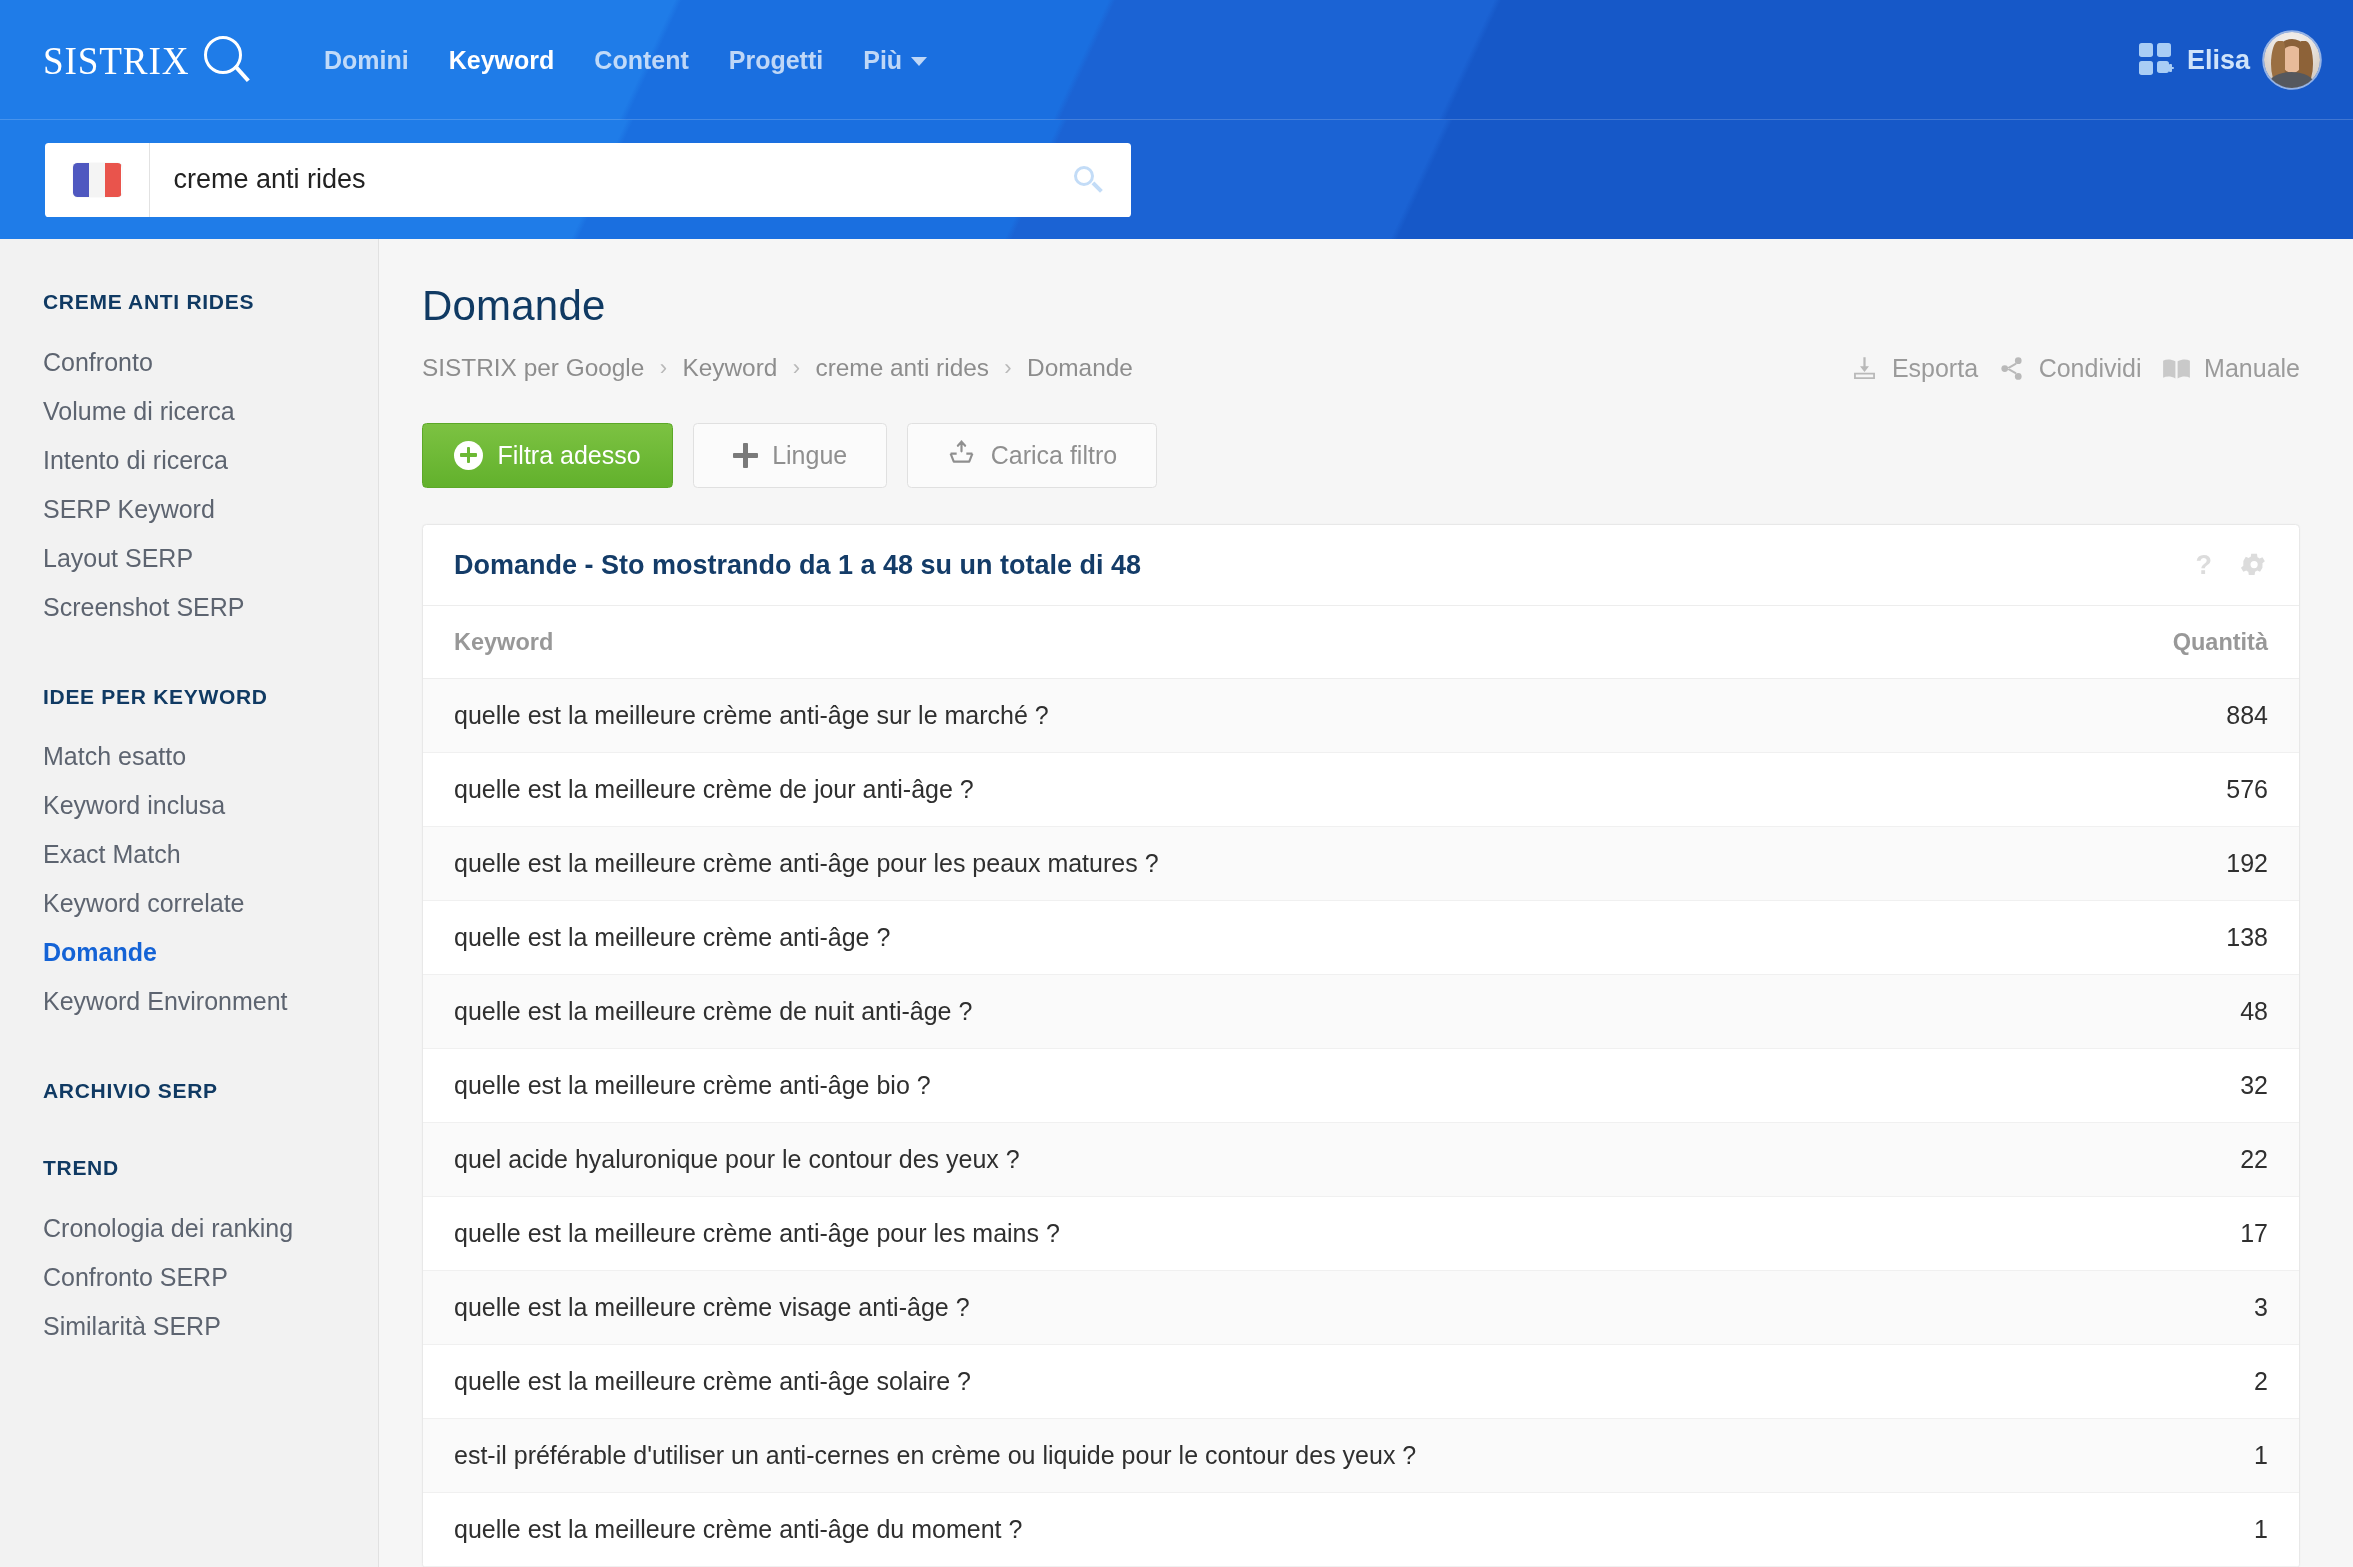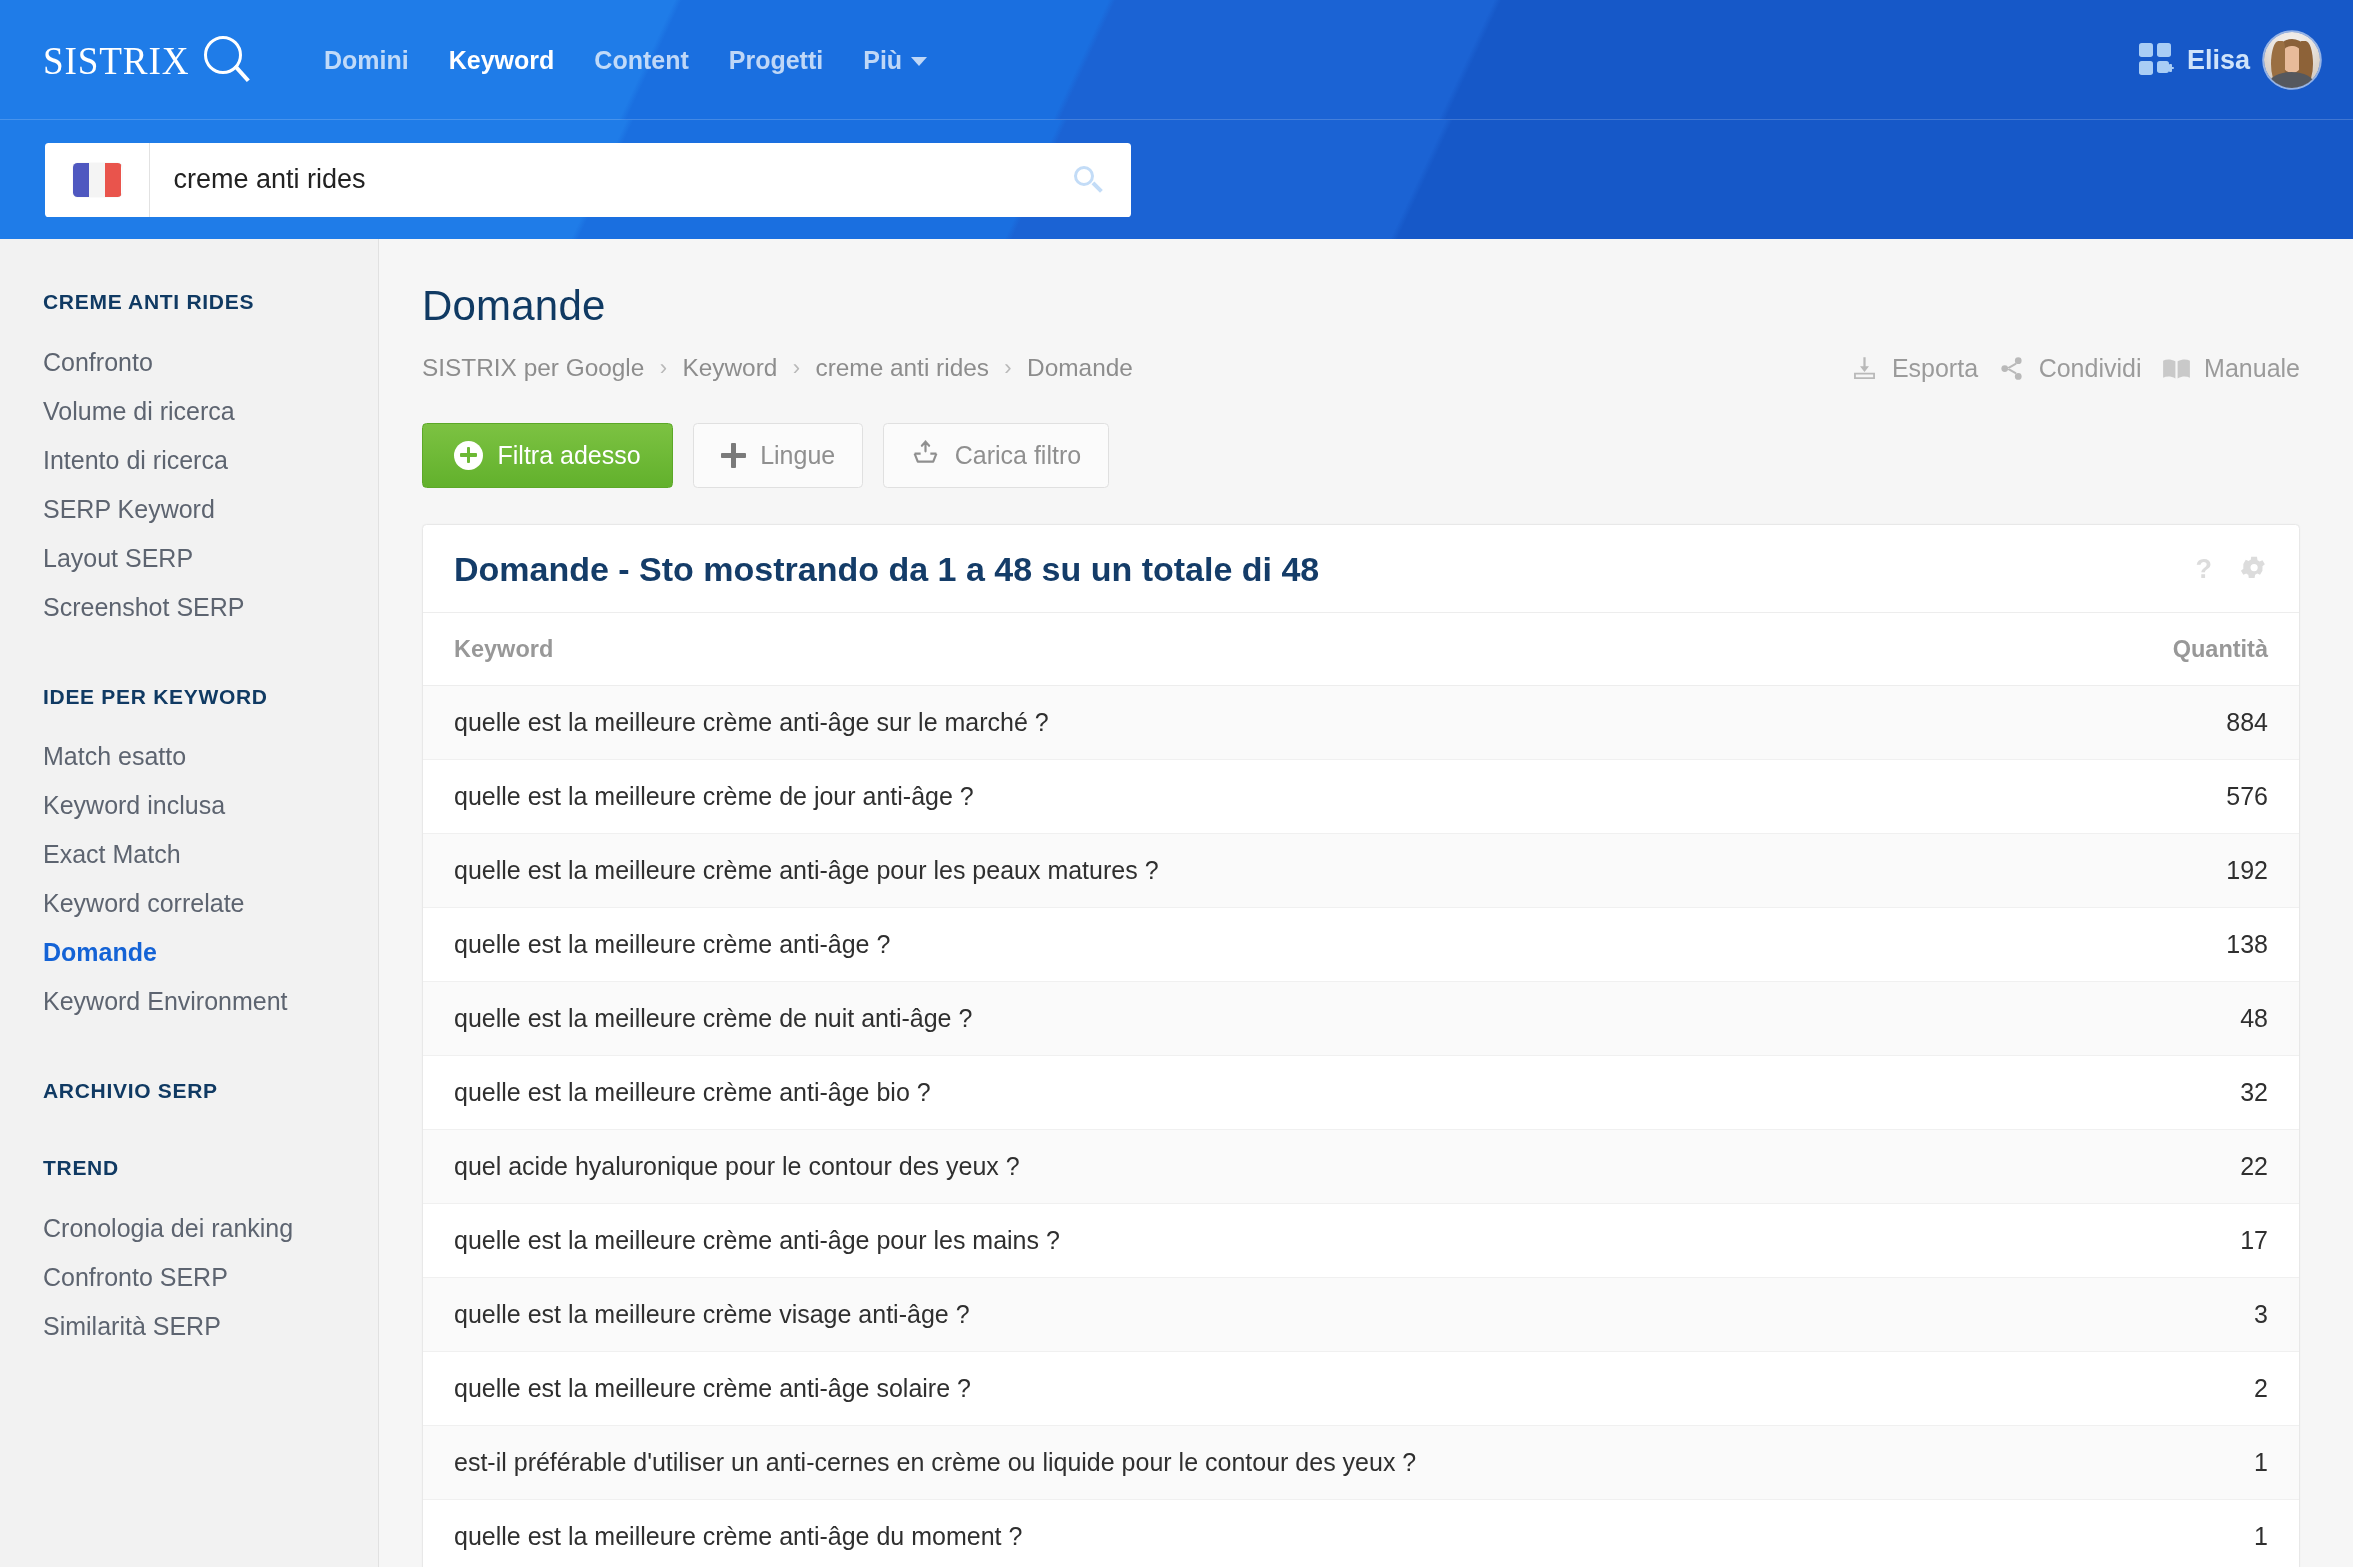--- a/index.html
+++ b/index.html
@@ -214,21 +214,21 @@
   .acts { margin-left: auto; display: flex; align-items: center; gap: 20px; }
   .act {
     display: flex; align-items: center; gap: 13.6px;
     font-size: 25px; color: #9b9b9b; cursor: pointer; white-space: nowrap;
   }
   .act svg { display: block; }
 
   .filterrow { display: flex; align-items: center; gap: 20px; margin-top: 40px; }
   .btn {
     height: 65px; display: flex; align-items: center; gap: 14.5px;
-    padding: 0 27px; border-radius: 4.5px; font-size: 25px; cursor: pointer;
+    padding: 0 39px; border-radius: 4.5px; font-size: 25px; cursor: pointer;
     white-space: nowrap;
   }
   .btn-green {
     background: linear-gradient(#7cc242, #62b12c);
     color: #fff; border: 0.9px solid #5ca828; padding: 0 31px;
   }
   .btn-plain {
     background: #fbfbfb; color: #8f8f8f; border: 0.9px solid #e0e0e0;
   }
   .plus-circle {
@@ -250,21 +250,21 @@
   
   .card {
     margin-top: 36px; background: #fff; border: 0.9px solid #e8e8e8;
     border-radius: 4.5px; box-shadow: 0 0.9px 1.8px rgba(0,0,0,0.04);
     overflow: hidden;
   }
   .card-head {
     display: flex; align-items: center;
     padding: 25px 31px 23.5px 31px; border-bottom: 0.9px solid #ededed;
   }
-  .card-title { font-size: 34px; font-weight: bold; color: #143c68; }
+  .card-title { font-size: 27px; font-weight: bold; color: #143c68; }
   .card-icons { margin-left: auto; display: flex; align-items: center; gap: 27px; }
   .qmark {
     font-size: 27px; color: #dcdcdc; font-weight: bold; cursor: pointer;
     line-height: 1;
   }
   .gear { cursor: pointer; display: block; }
 
   table { width: 100%; border-collapse: collapse; table-layout: fixed; }
   th {
     text-align: left; font-size: 23.5px; color: #989898; font-weight: bold;

